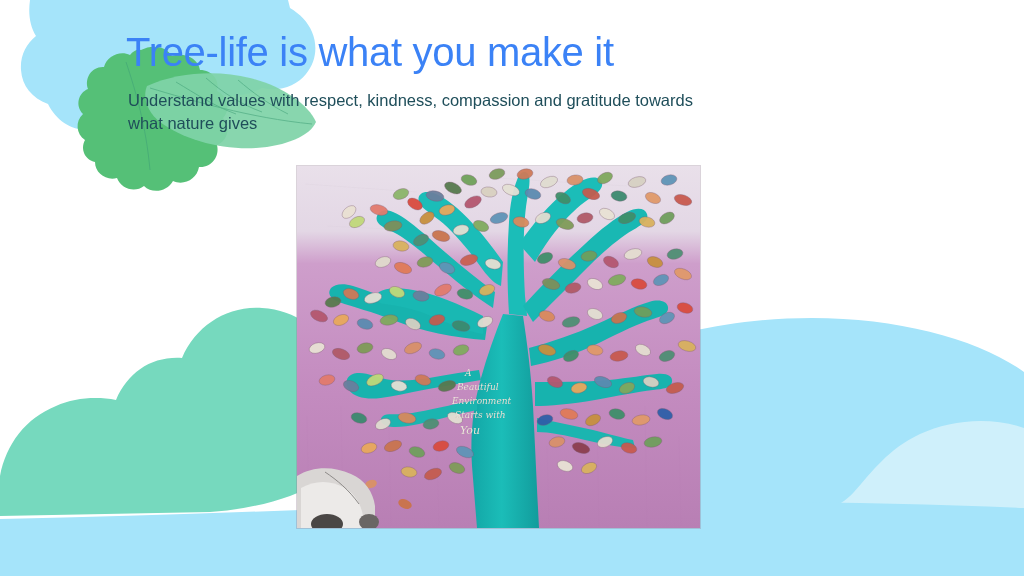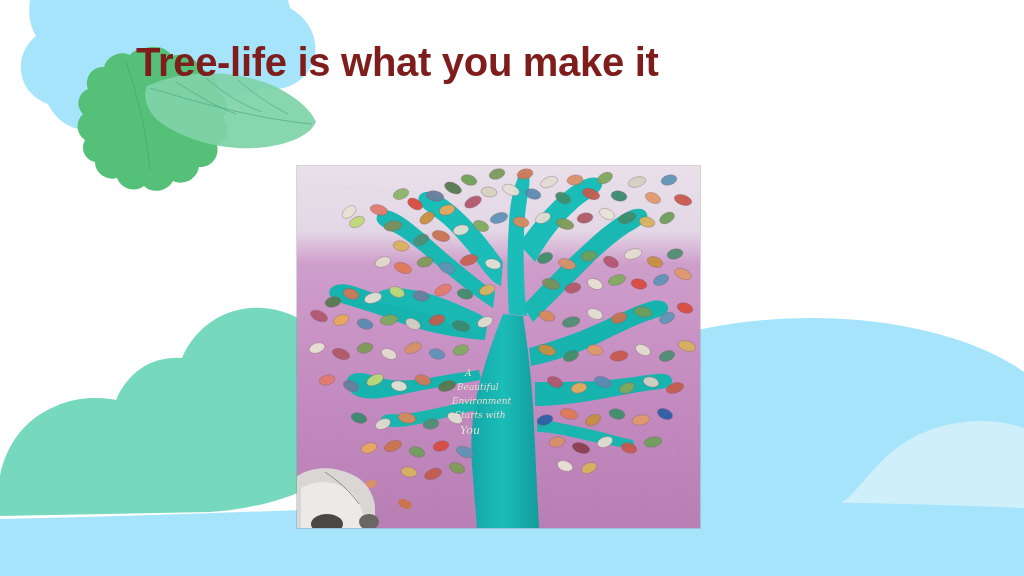--- a/index.html
+++ b/index.html
@@ -33,27 +33,27 @@
 
   
   .title-block {
     position: absolute;
     left: 122px;
     top: 26px;
     width: 660px;
     z-index: 5;
   }
   .slide-title {
-    margin: 14px;
+    margin: 4px;
     font-family: "Liberation Sans", sans-serif;
     font-size: 40px;
-    font-weight: bold;
+    font-weight: normal;
     line-height: 1.12;
     letter-spacing: -0.3px;
-    color: #7f1d1d;
+    color: #3b82f6;
     white-space: nowrap;
   }
   .slide-subtitle {
     margin: 14px 0 0 6px;
     font-family: "Liberation Sans", sans-serif;
     font-size: 16.5px;
     font-weight: normal;
     line-height: 1.42;
     color: #1F4E5A;
     max-width: 600px;
@@ -156,20 +156,21 @@
         <path d="M176 82 C 196 94, 214 106, 236 114"></path>
         <path d="M206 78 C 222 92, 240 104, 262 112"></path>
         <path d="M238 80 C 252 92, 268 104, 288 114"></path>
       </g>
       <path stroke="#3E9E76" stroke-width="1" fill="none" opacity="0.55" d="M126 62 C 136 92, 146 126, 150 170"></path>
     </g>
   </svg>
 
   <div class="title-block">
     <h1 class="slide-title">Tree-life is what you make it</h1>
+    <p class="slide-subtitle">Understand values with respect, kindness, compassion and gratitude towards what nature gives</p>
   </div>
 
   <div class="photo-frame">
     <svg viewBox="0 0 403 362" xmlns="http://www.w3.org/2000/svg">
       <defs>
         <linearGradient id="wallGrad" x1="0" y1="0" x2="0" y2="1">
           <stop offset="0%" stop-color="#E9E0EA"></stop>
           <stop offset="18%" stop-color="#E3D7E5"></stop>
           <stop offset="27%" stop-color="#CE9ECB"></stop>
           <stop offset="60%" stop-color="#C48CC0"></stop>

